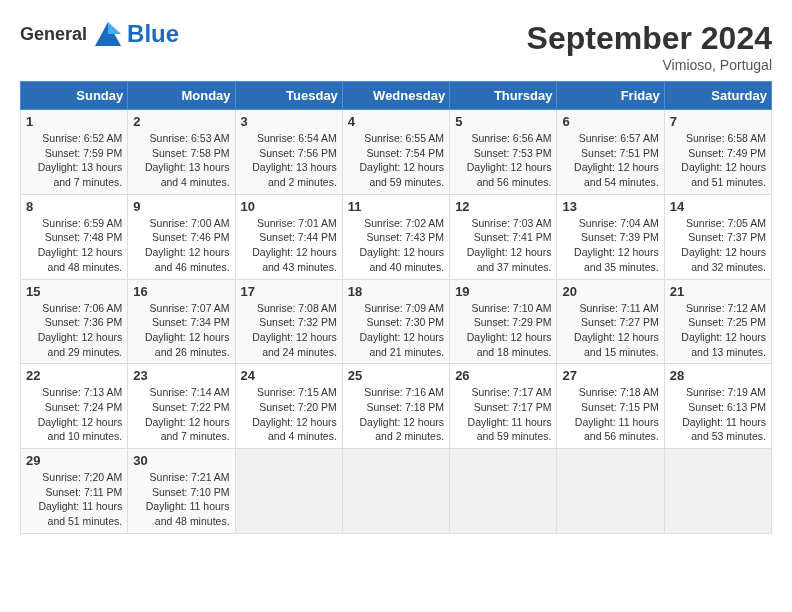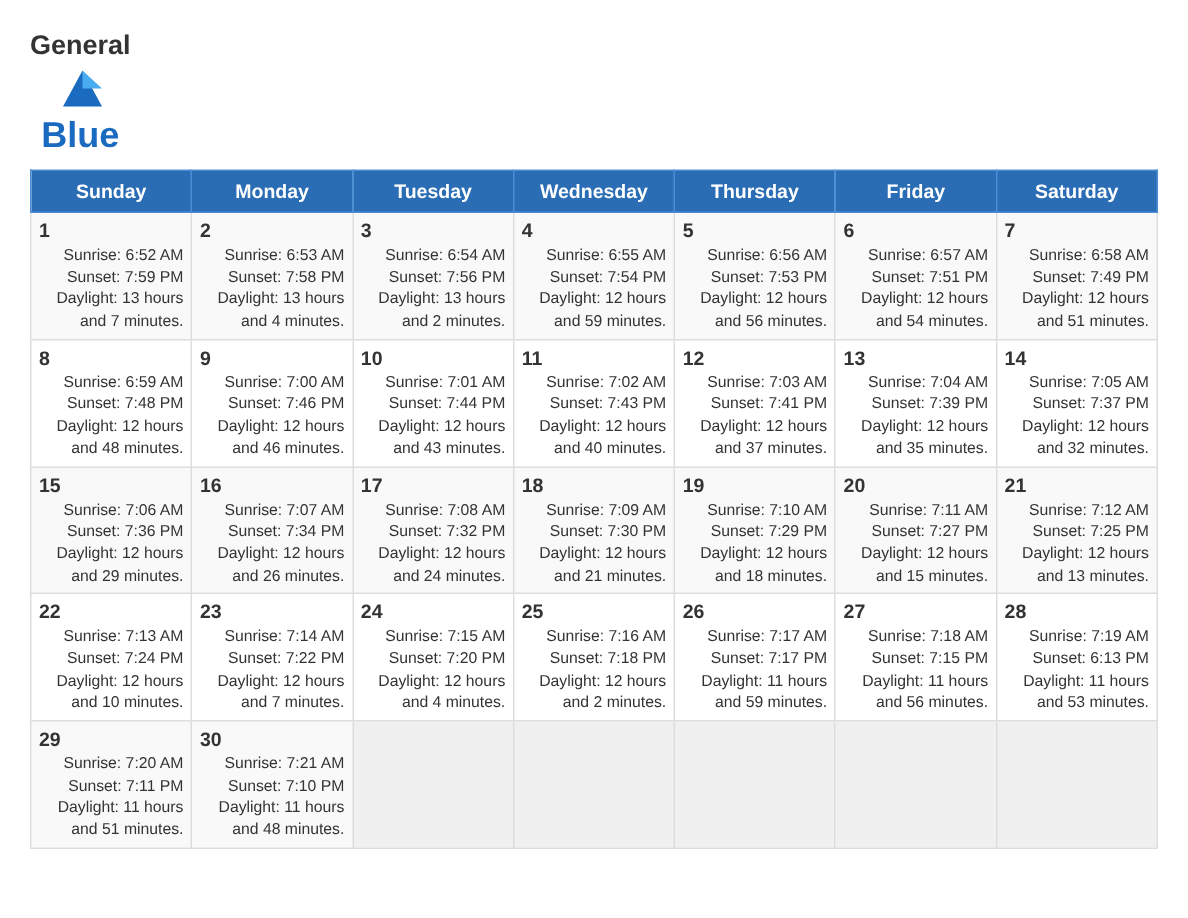--- a/index.html
+++ b/index.html
@@ -13,21 +13,20 @@
     .header-area {
       display: flex;
       justify-content: space-between;
       align-items: flex-start;
       margin-bottom: 8px;
     }
     .logo {
       display: flex;
       align-items: center;
       gap: 4px;
-      flex-direction: column;
     }
     .logo-text-general {
       font-size: 18px;
       font-weight: bold;
       color: #333;
     }
     .logo-text-blue {
       font-size: 24px;
       font-weight: bold;
       color: #1a6bbf;
@@ -53,21 +52,21 @@
       width: 100%;
       border-collapse: collapse;
       table-layout: fixed;
     }
     thead tr th {
       background-color: #2a6db5;
       color: #fff;
       font-size: 13px;
       font-weight: bold;
       padding: 6px 4px;
-      text-align: center;
+      text-align: right;
       border: 1px solid #4a8dd5;
     }
     tbody tr td {
       vertical-align: top;
       padding: 4px 5px;
       font-size: 10.5px;
       color: #333;
       border: 1px solid #ddd;
       height: 80px;
       background: #fff;
@@ -98,20 +97,22 @@
 <div class="header-area">
   <div class="logo">
     <span class="logo-text-general">General</span>
     <svg class="logo-icon" viewBox="0 0 30 28" xmlns="http://www.w3.org/2000/svg">
       <polygon points="15,2 28,26 2,26" fill="#1a6bbf"></polygon>
       <polygon points="15,2 28,14 15,14" fill="#4aacf0"></polygon>
     </svg>
     <span class="logo-text-blue">Blue</span>
   </div>
   <div class="title-area">
+    <div class="month-title">September 2024</div>
+    <div class="location">Vimioso, Portugal</div>
   </div>
 </div>
 
 <table>
   <thead>
     <tr>
       <th>Sunday</th>
       <th>Monday</th>
       <th>Tuesday</th>
       <th>Wednesday</th>

